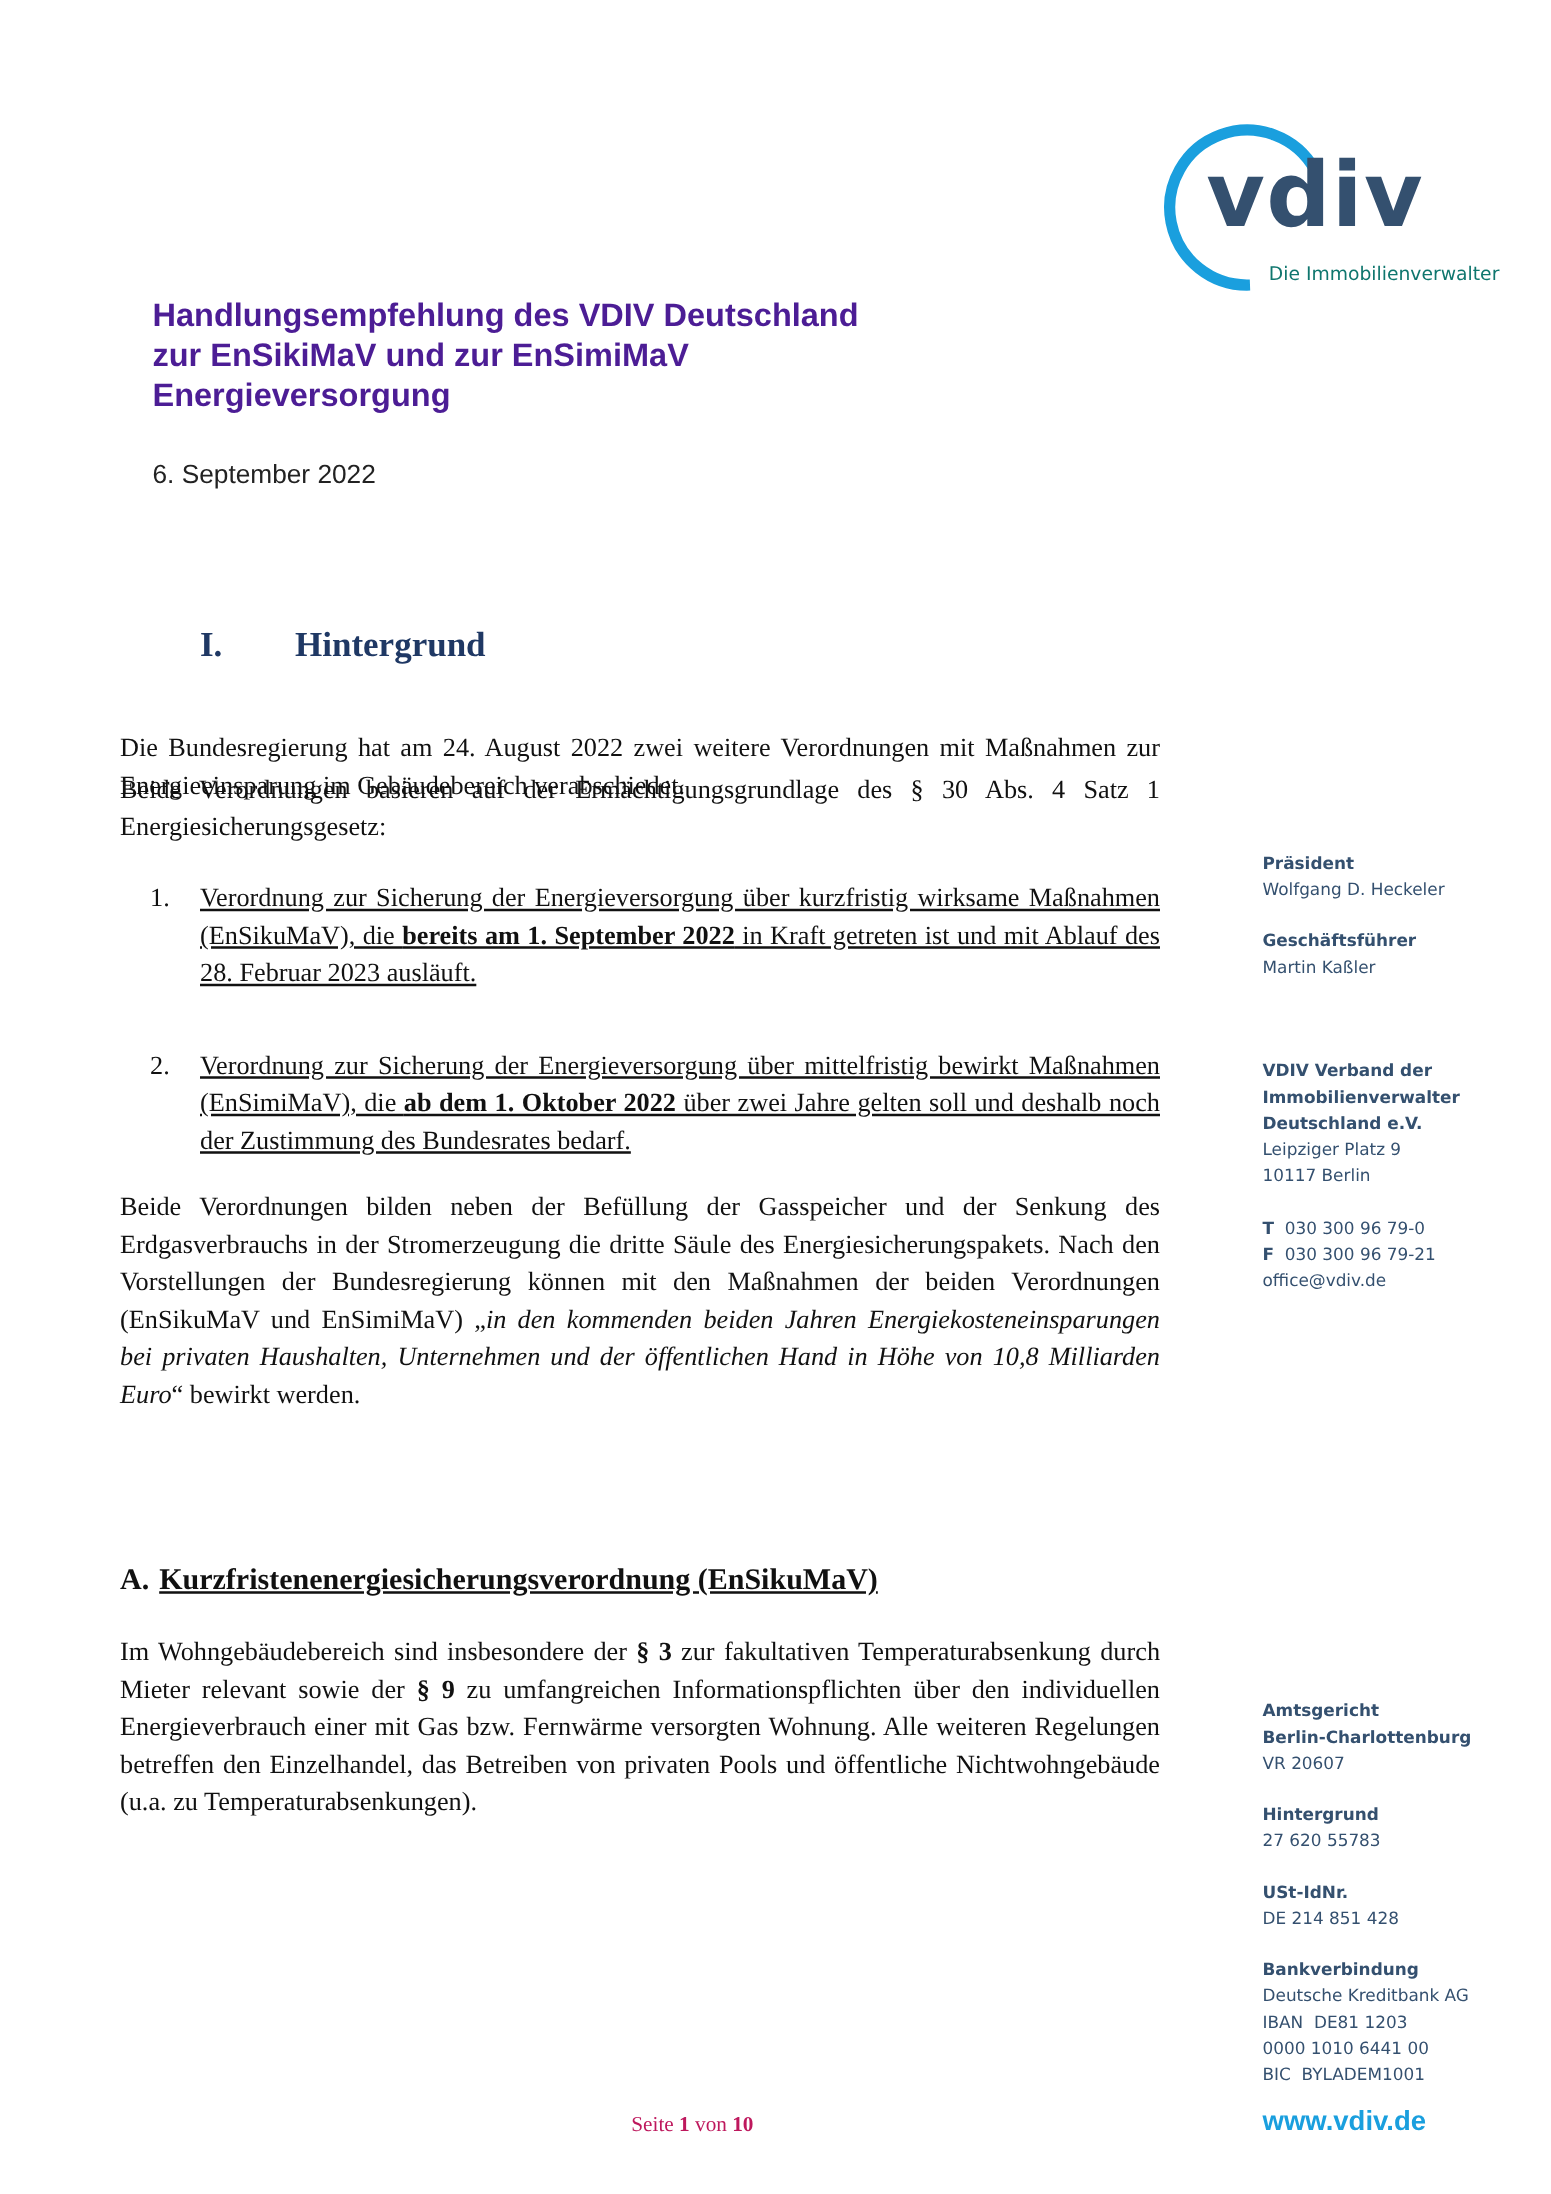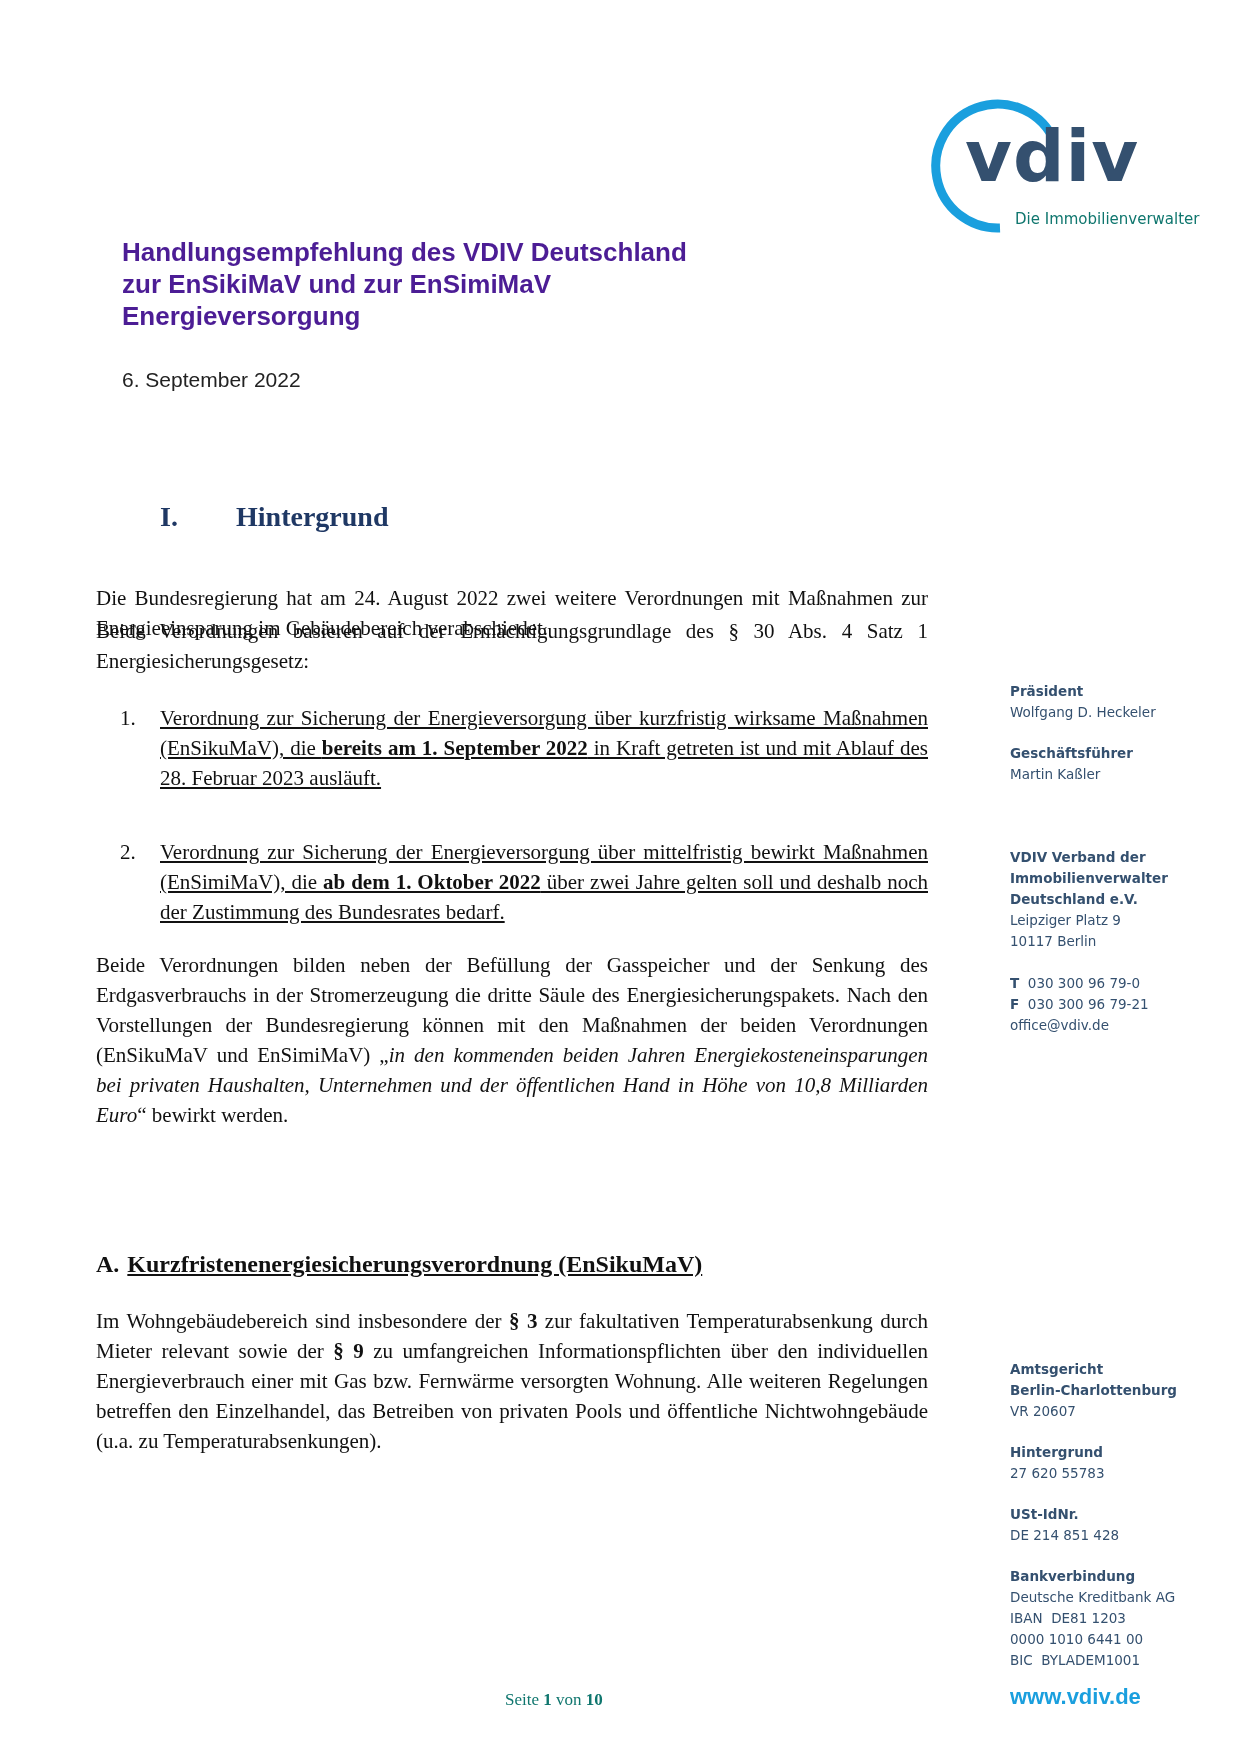--- a/index.html
+++ b/index.html
@@ -27,21 +27,21 @@
   .li .t { flex: 1; text-align: justify; text-decoration: underline; }
   .h2 { left: 96px; top: 1251px; font-weight: bold; font-size: 24px; color: #111; white-space: nowrap; }
   .h2 .lbl { text-decoration: underline; margin-left: 8px; }
 
   
   .side { left: 1010px; width: 225px; font-family: "DejaVu Sans", "Liberation Sans", sans-serif; font-size: 13.5px; line-height: 21px; color: #34506f; margin-top: 25px; }
   .side .b { font-weight: bold; }
   .side .grp { margin-bottom: 20px; }
 
   
-  .pagenum { left: 505px; top: 1690px; font-size: 17px; color: #0f766e; white-space: nowrap; }
+  .pagenum { left: 505px; top: 1690px; font-size: 17px; color: #be185d; white-space: nowrap; }
   .pagenum b { font-weight: bold; }
   .web { left: 1010px; top: 1684px; font-family: "Liberation Sans", "DejaVu Sans", sans-serif; font-weight: bold; font-size: 22px; color: #1a9fde; }
 </style>
 </head>
 <body>
 
 <div class="abs logo">
   <svg width="170" height="150" viewBox="0 0 170 150">
     <path d="M 132 48 A 62 62 0 1 0 80 140" fill="none" stroke="#1a9fde" stroke-width="9" stroke-linecap="butt"></path>
   </svg>

